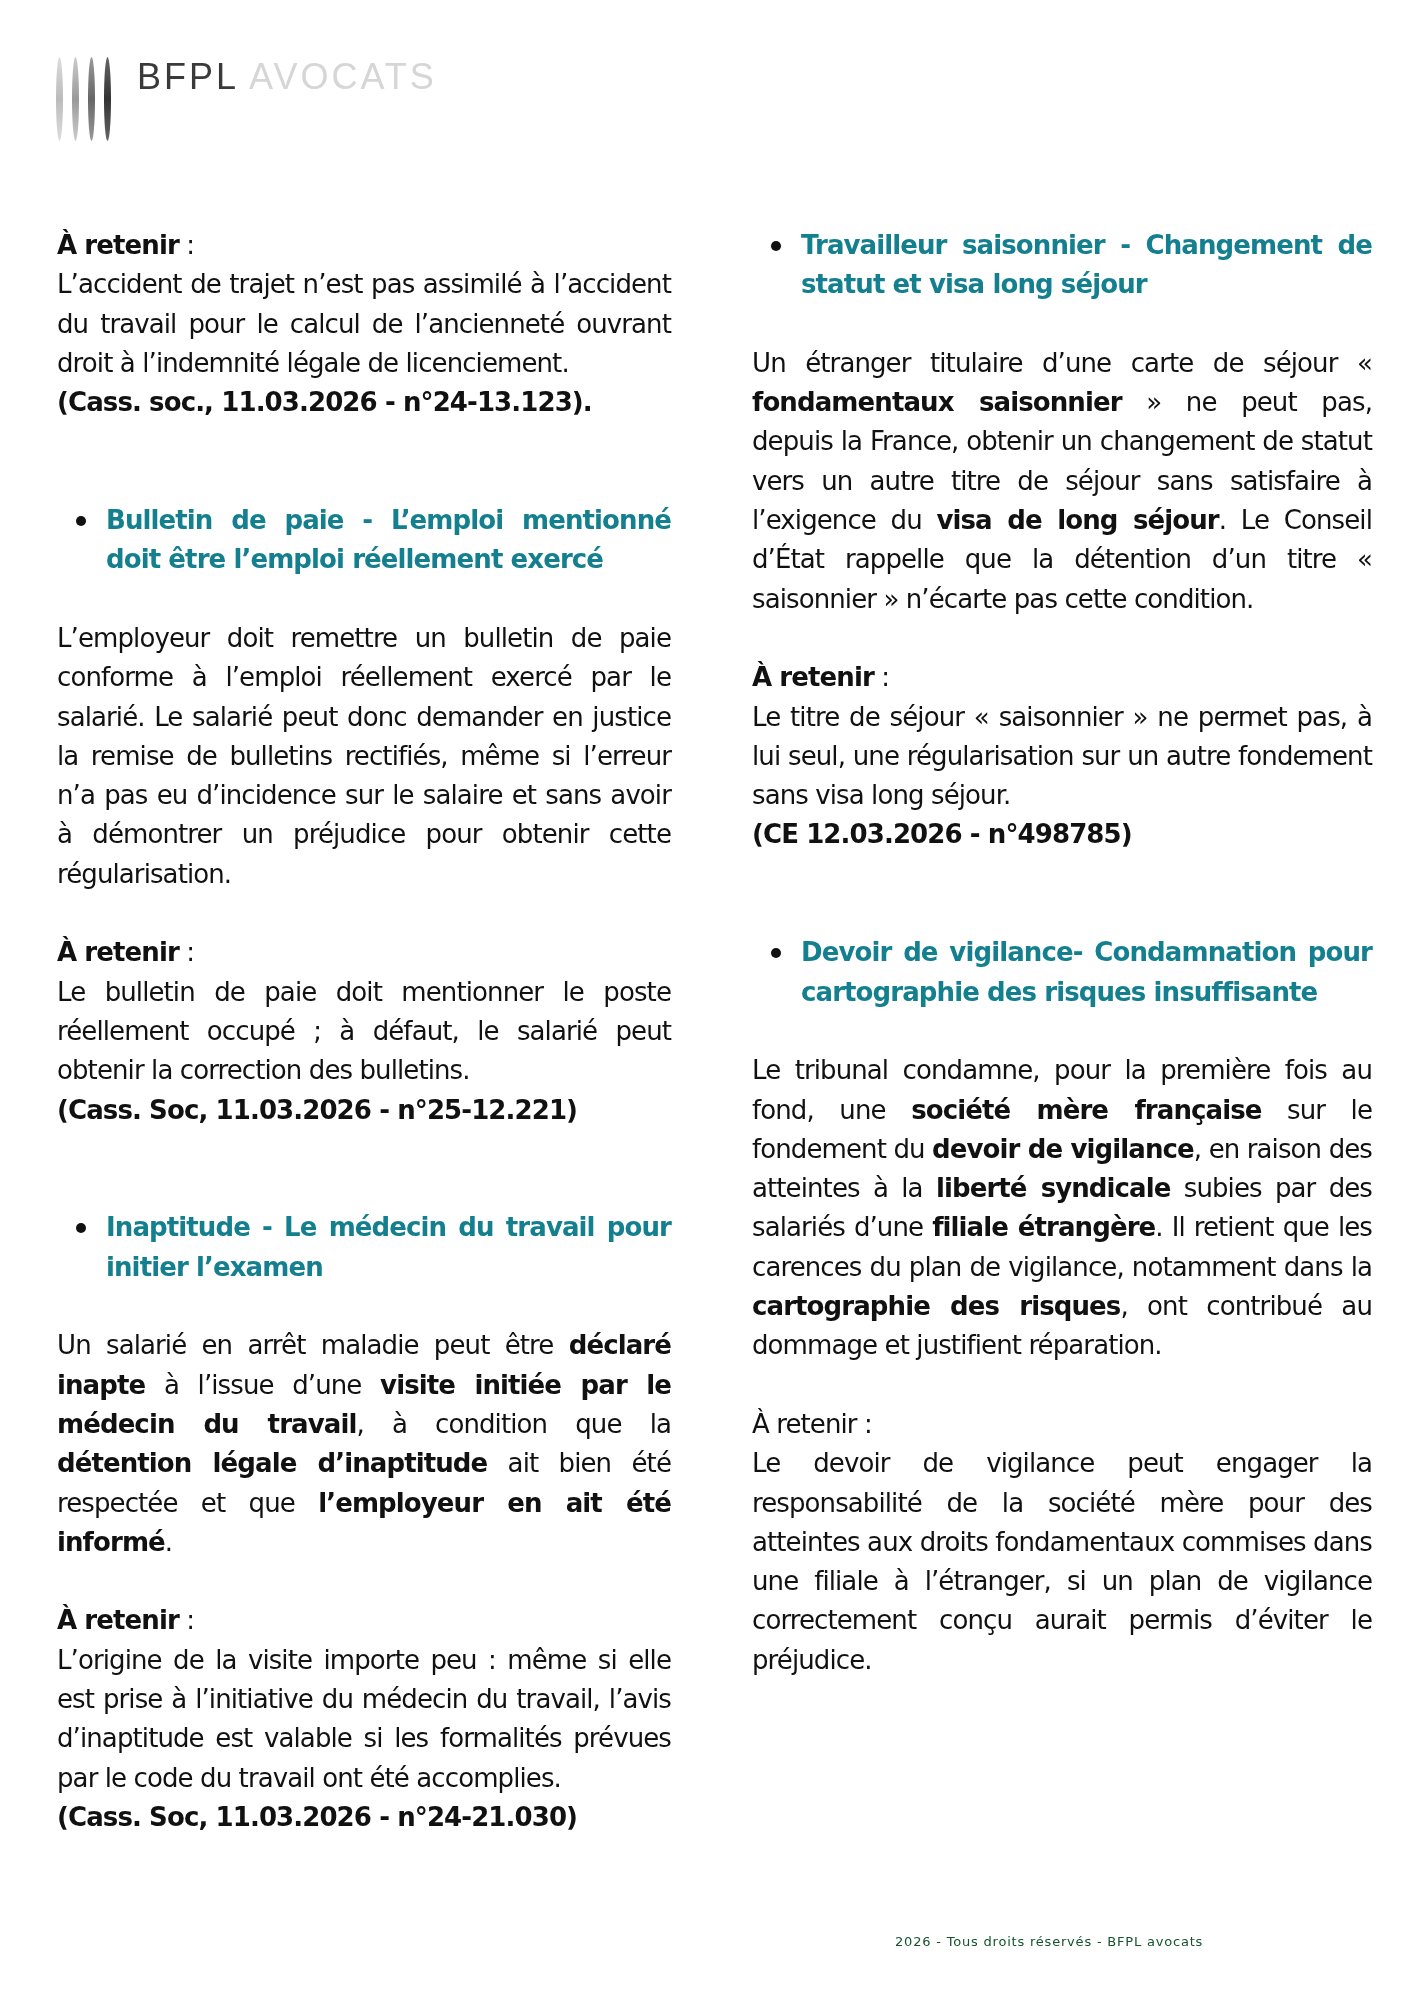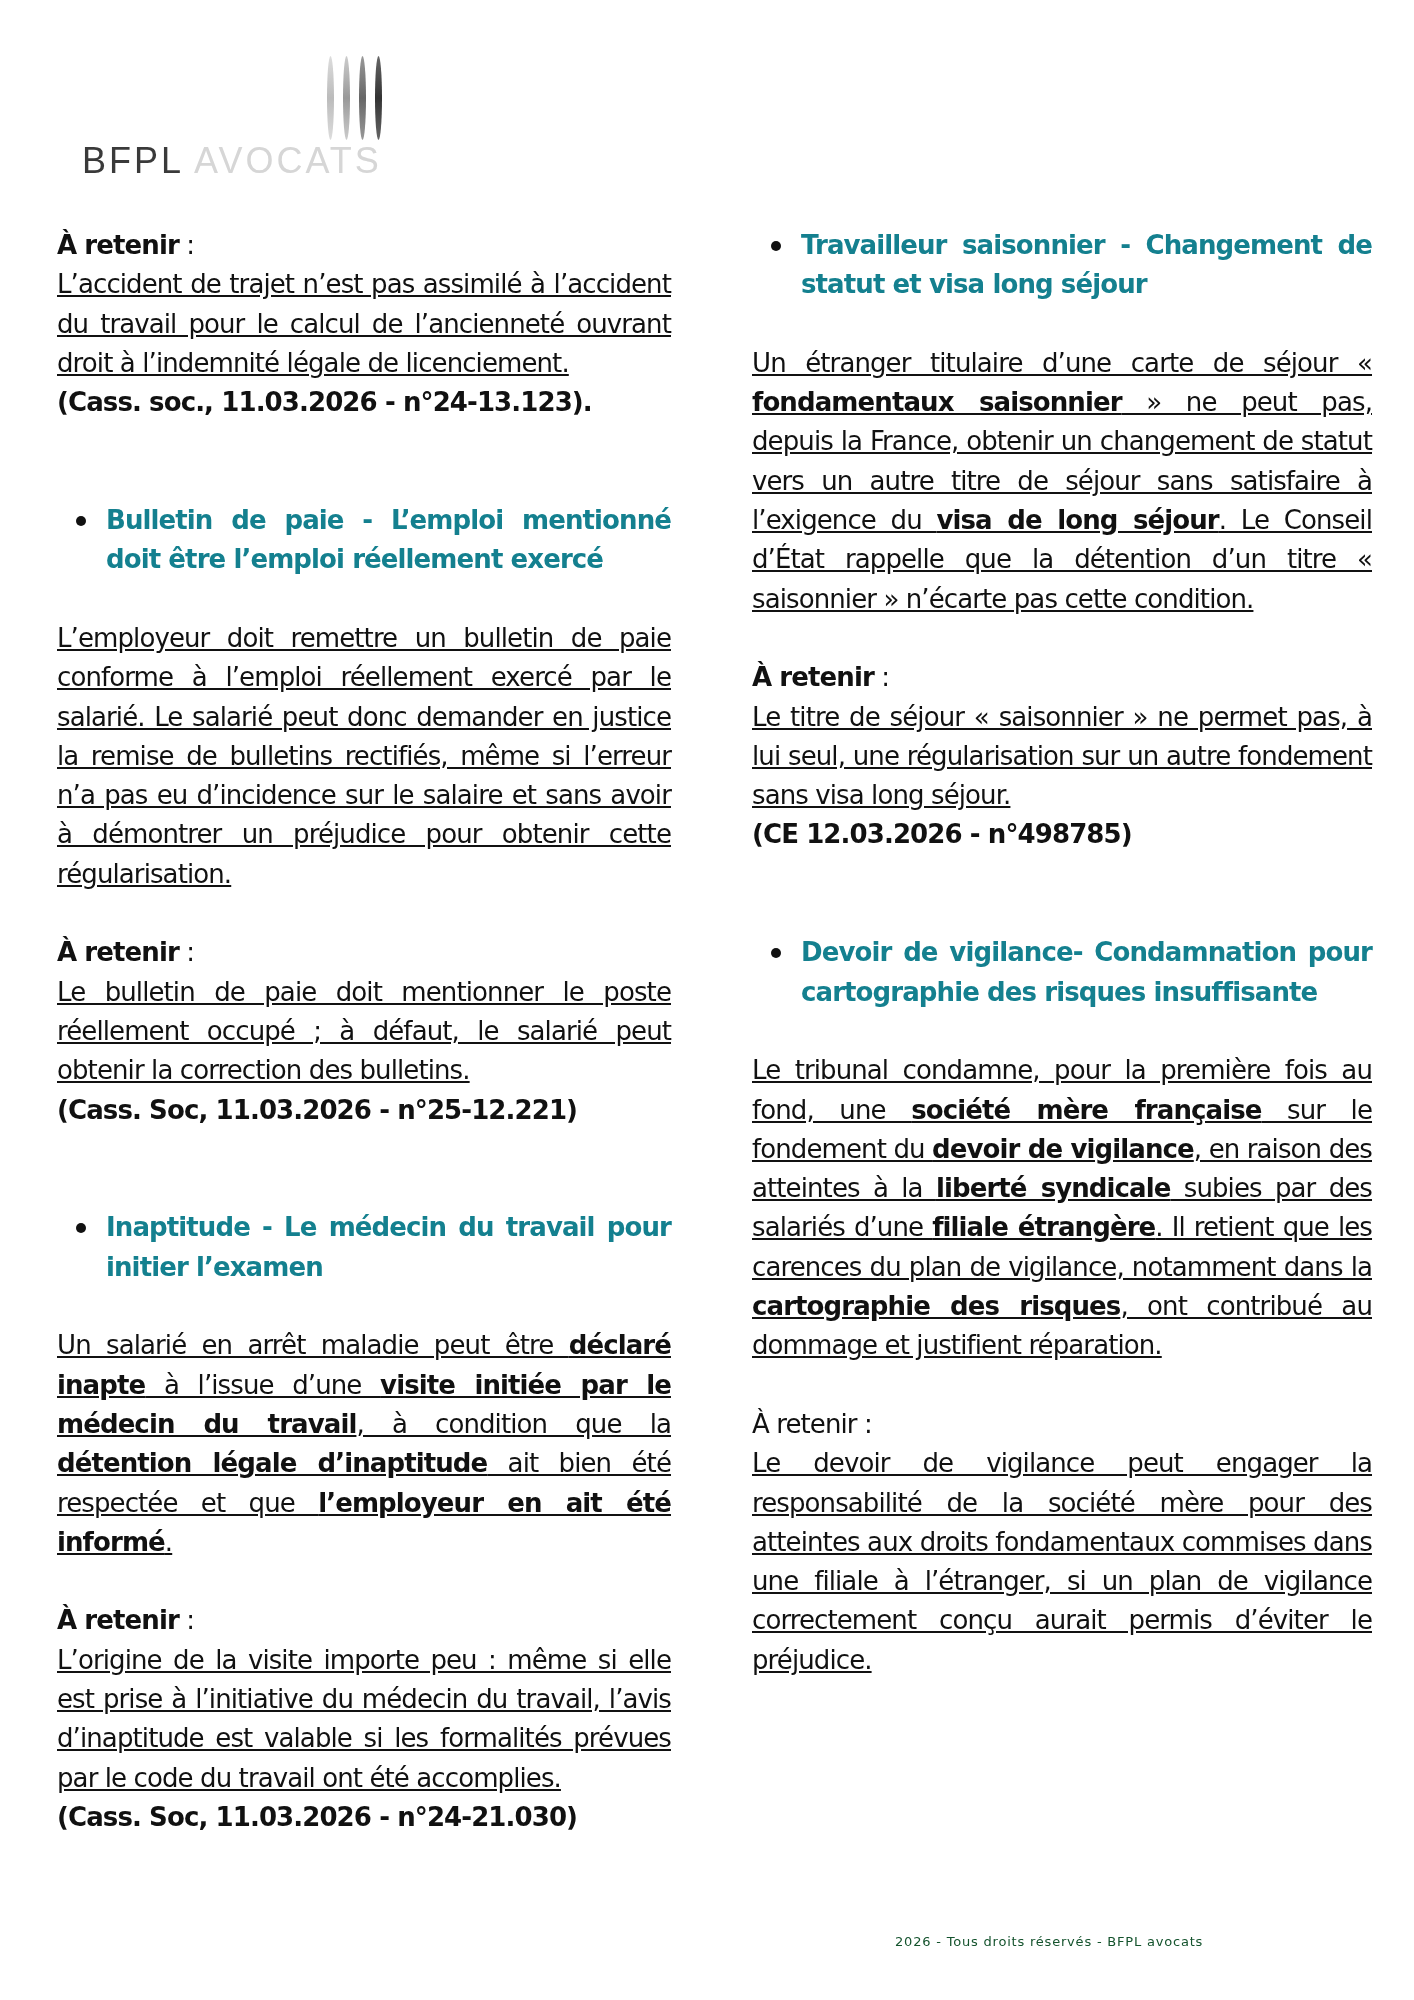--- a/index.html
+++ b/index.html
@@ -1,33 +1,33 @@
 <!DOCTYPE html>
 <html><head>
   <meta charset="utf-8">
   <style>
     html, body { margin: 0; padding: 0; background: #ffffff; }
     body { width: 1414px; height: 2000px; position: relative; overflow: hidden;
       font-family: "DejaVu Sans", sans-serif; color: #111111; }
-    .logo { position: absolute; left: 56px; top: 56px; display: flex; align-items: flex-end; height: 86px; flex-direction: column; }
+    .logo { position: absolute; left: 56px; top: 56px; display: flex; align-items: flex-start; height: 86px; }
     .bars { display: flex; gap: 9px; align-items: center; height: 86px; }
     .bar { width: 7px; height: 84px; border-radius: 50%; }
     .bar.b1 { background: linear-gradient(#ddd, #bbb, #ddd); }
     .bar.b2 { background: linear-gradient(#ccc, #999, #ccc); }
     .bar.b3 { background: linear-gradient(#999, #666, #999); }
     .bar.b4 { background: linear-gradient(#666, #333, #666); }
     .logo-text { margin-left: 26px; font-family: "Liberation Sans", sans-serif; font-size: 36px; letter-spacing: 3px; }
     .logo-text .bfpl { color: #3a3a3a; }
     .logo-text .avocats { color: #d6d6d6; margin-left: 10px; }
 
     .col { position: absolute; top: 226px; width: 614px; }
     .col.left { left: 57px; }
     .col.right { left: 752px; width: 620px; }
 
-    .p { font-size: 26px; line-height: 39.3px; text-align: justify; margin: 0; font-family: "DejaVu Sans", sans-serif; letter-spacing: -0.9px; text-decoration: underline; }
+    .p { font-size: 26px; line-height: 39.3px; text-align: justify; margin: 0; font-family: "DejaVu Sans", sans-serif; letter-spacing: -0.9px; }
     .p b { font-weight: bold; }
     .label { font-size: 26px; line-height: 39.3px; margin: 0; letter-spacing: -0.9px; }
     .label b { font-weight: bold; }
     .ref { font-size: 26px; line-height: 39.3px; font-weight: bold; margin: 0; letter-spacing: -0.9px; }
     .gap { height: 39.3px; }
     .gap2 { height: 78.6px; }
 
     .heading { display: flex; margin: 0; }
     .heading .bullet { width: 49px; flex: none; position: relative; }
     .heading .bullet::before { content: ""; position: absolute; left: 19px; top: 15px; width: 10px; height: 10px; border-radius: 50%; background: #111; }

